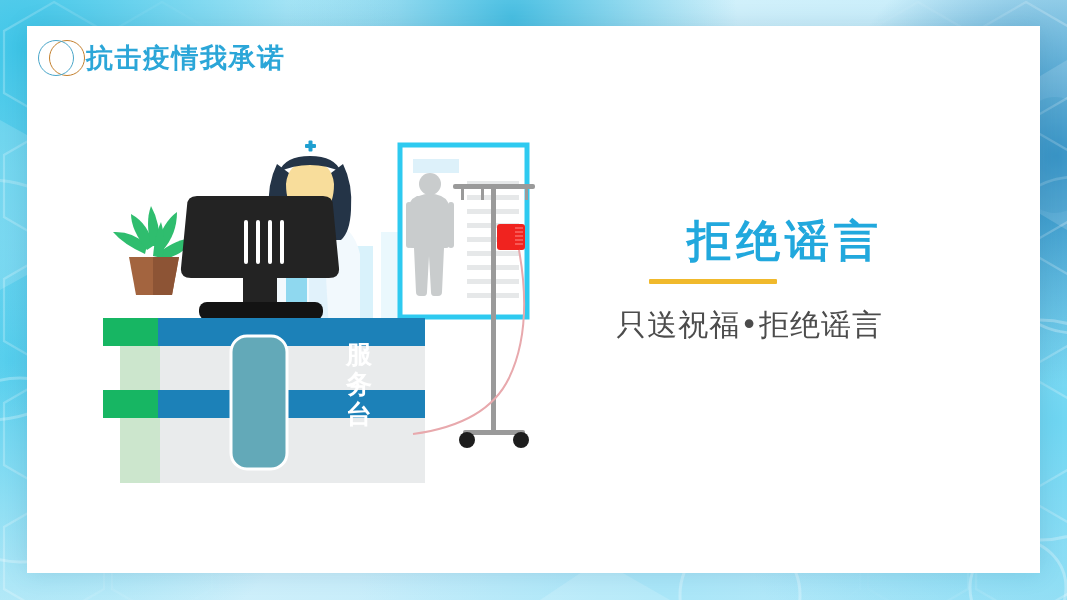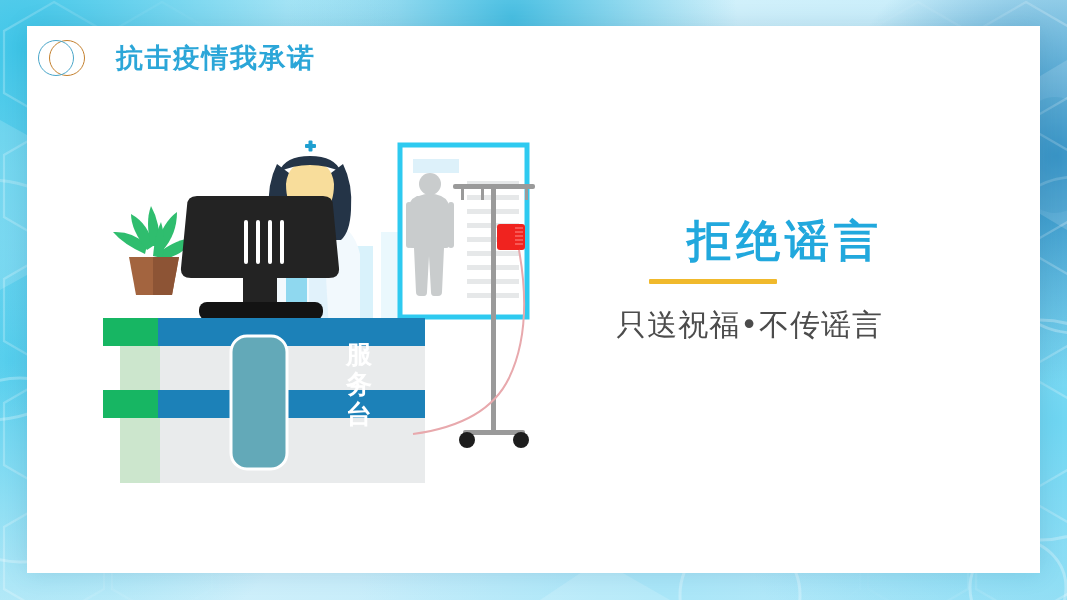--- a/index.html
+++ b/index.html
@@ -53,21 +53,21 @@
   }
 
   
   .brand {
     position: absolute;
     left: 38px;
     top: 35px;
     height: 46px;
     display: flex;
     align-items: center;
-    gap: 30px;
+    gap: 0;
   }
   .brand-mark {
     position: relative;
     width: 48px;
     height: 42px;
     flex: none;
   }
   .brand-mark .ring {
     position: absolute;
     border-radius: 50%;
@@ -327,16 +327,16 @@
     <div class="desk-sign-text">
       <span>服</span>
       <span>务</span>
       <span>台</span>
     </div>
   </div>
 
   <div class="copy">
     <div class="copy-head">拒绝谣言</div>
     <div class="copy-rule"></div>
-    <div class="copy-sub">只送祝福•不传谣言</div>
+    <div class="copy-sub">只送祝福•拒绝谣言</div>
   </div>
 
 </div>
 
 </body></html>

